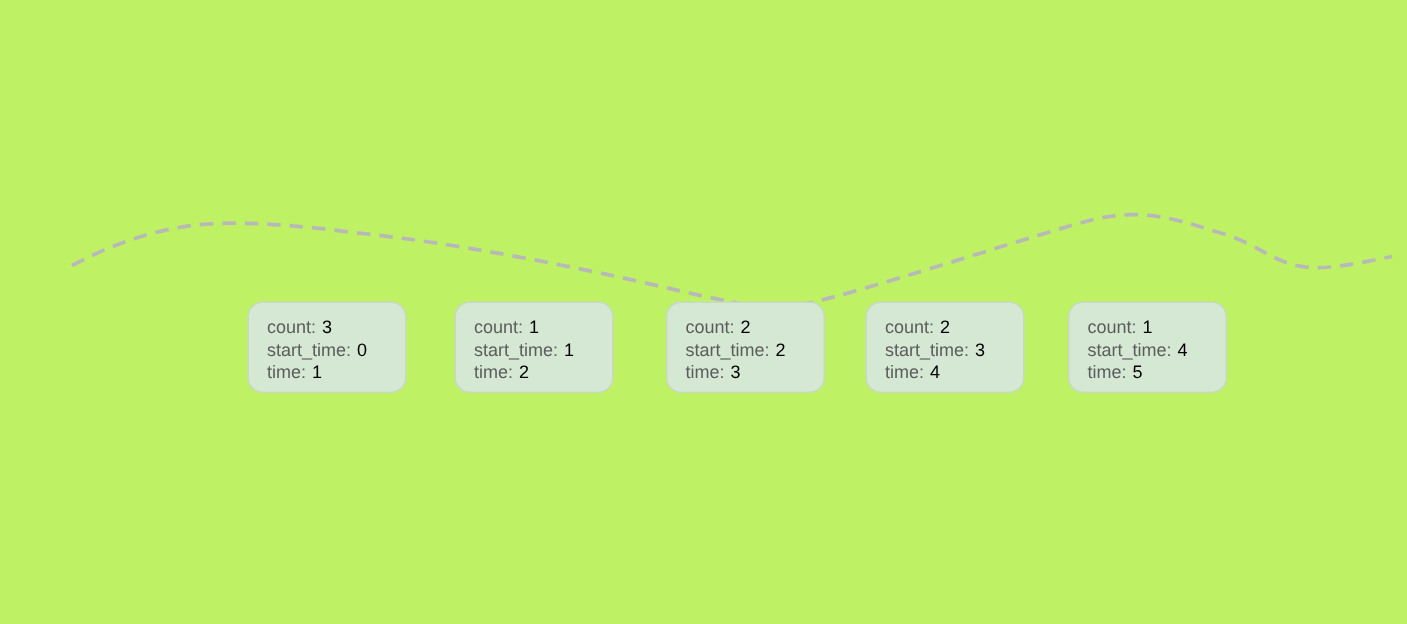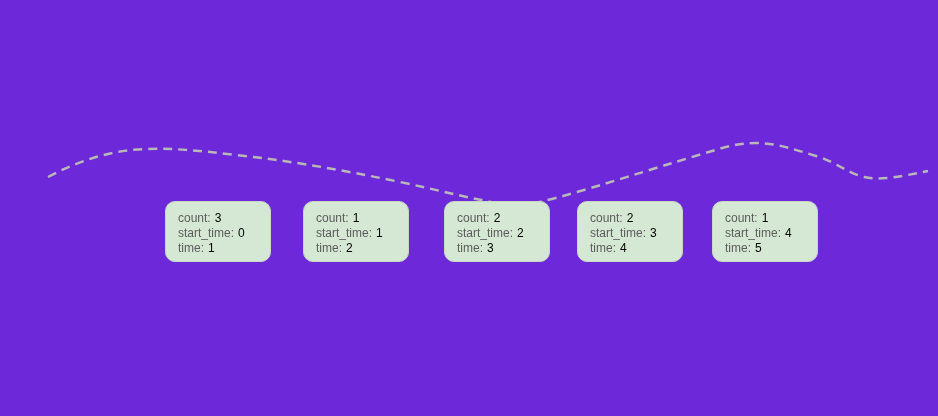--- a/index.html
+++ b/index.html
@@ -4,21 +4,21 @@
 <style>
   html, body {
     margin: 0;
     padding: 0;
     background: #000000;
   }
   #canvas {
     position: relative;
     width: 938px;
     height: 416px;
-    background: #6d28d9;
+    background: #bef264;
     overflow: hidden;
     font-family: "Liberation Sans", "DejaVu Sans", sans-serif;
   }
   .curve-svg {
     position: absolute;
     left: 0;
     top: 0;
     z-index: 1;
   }
   .curve-path {

